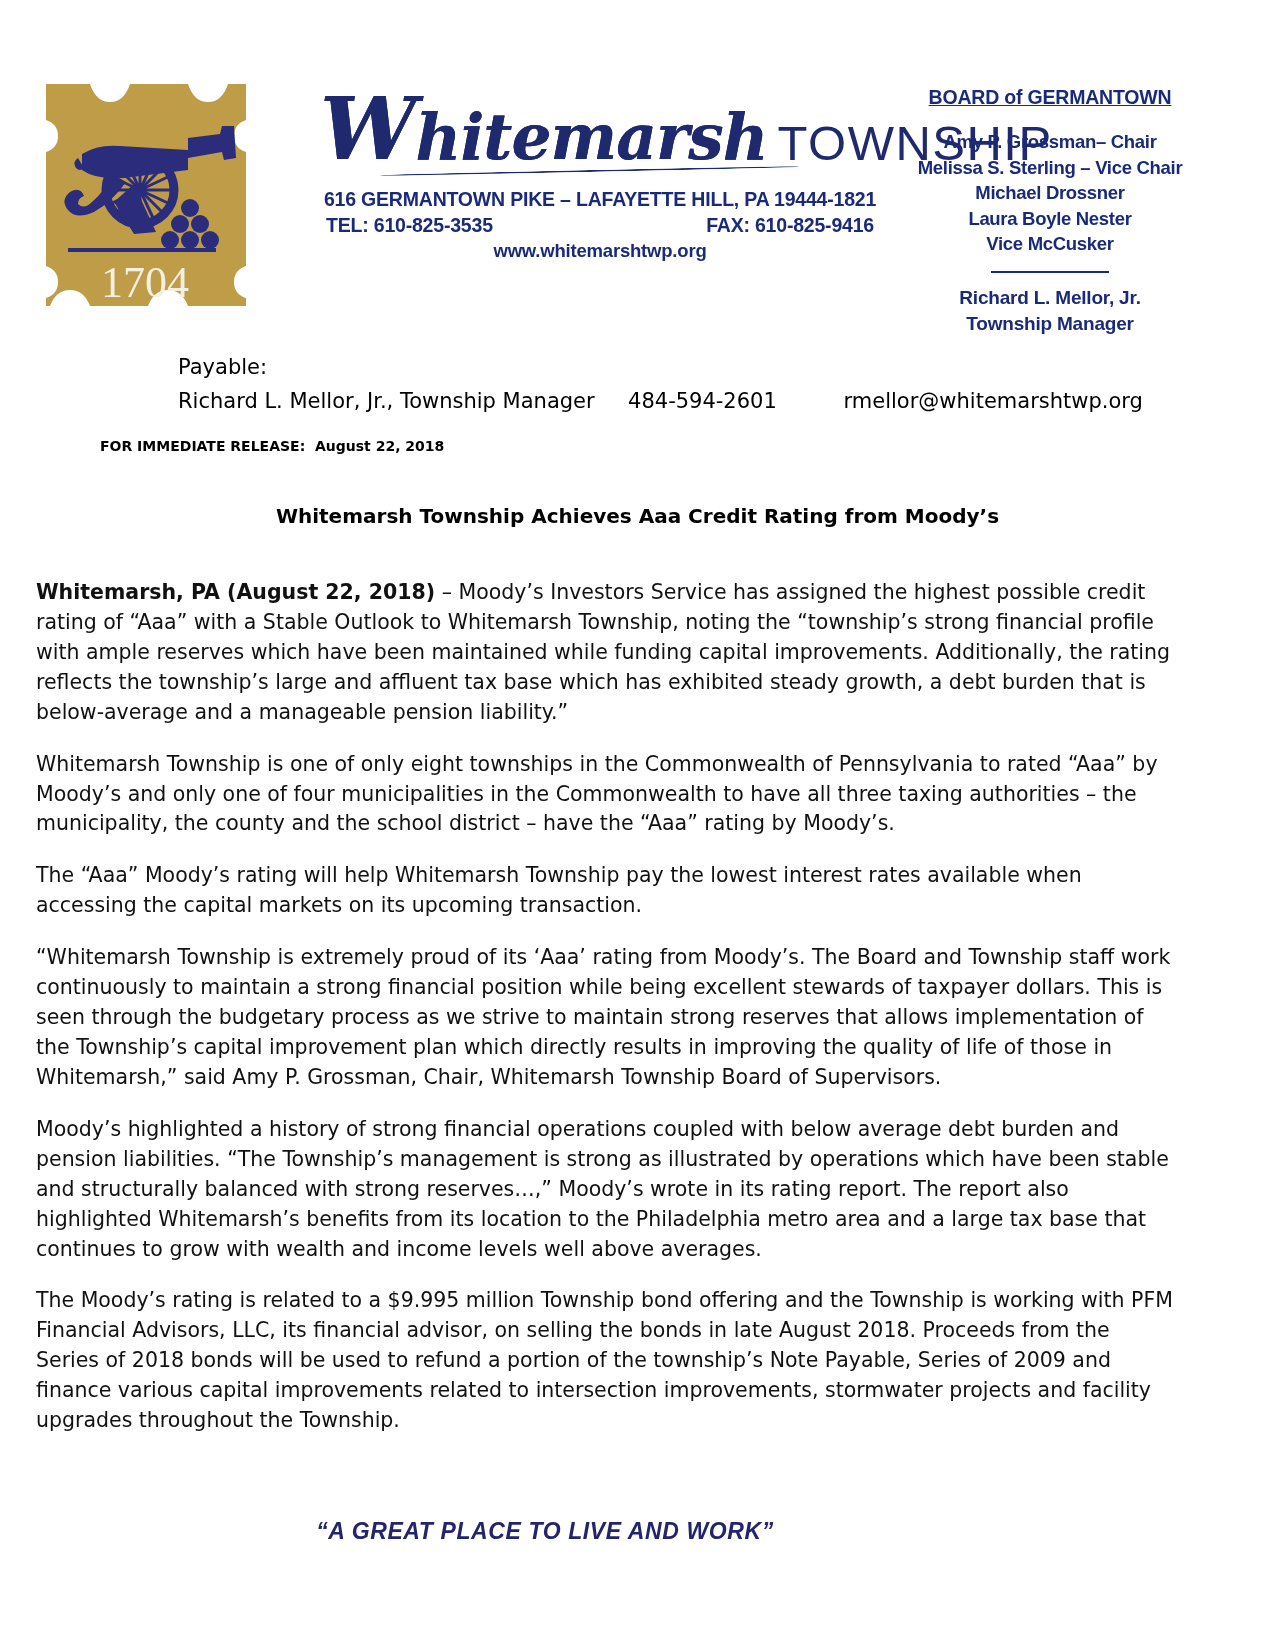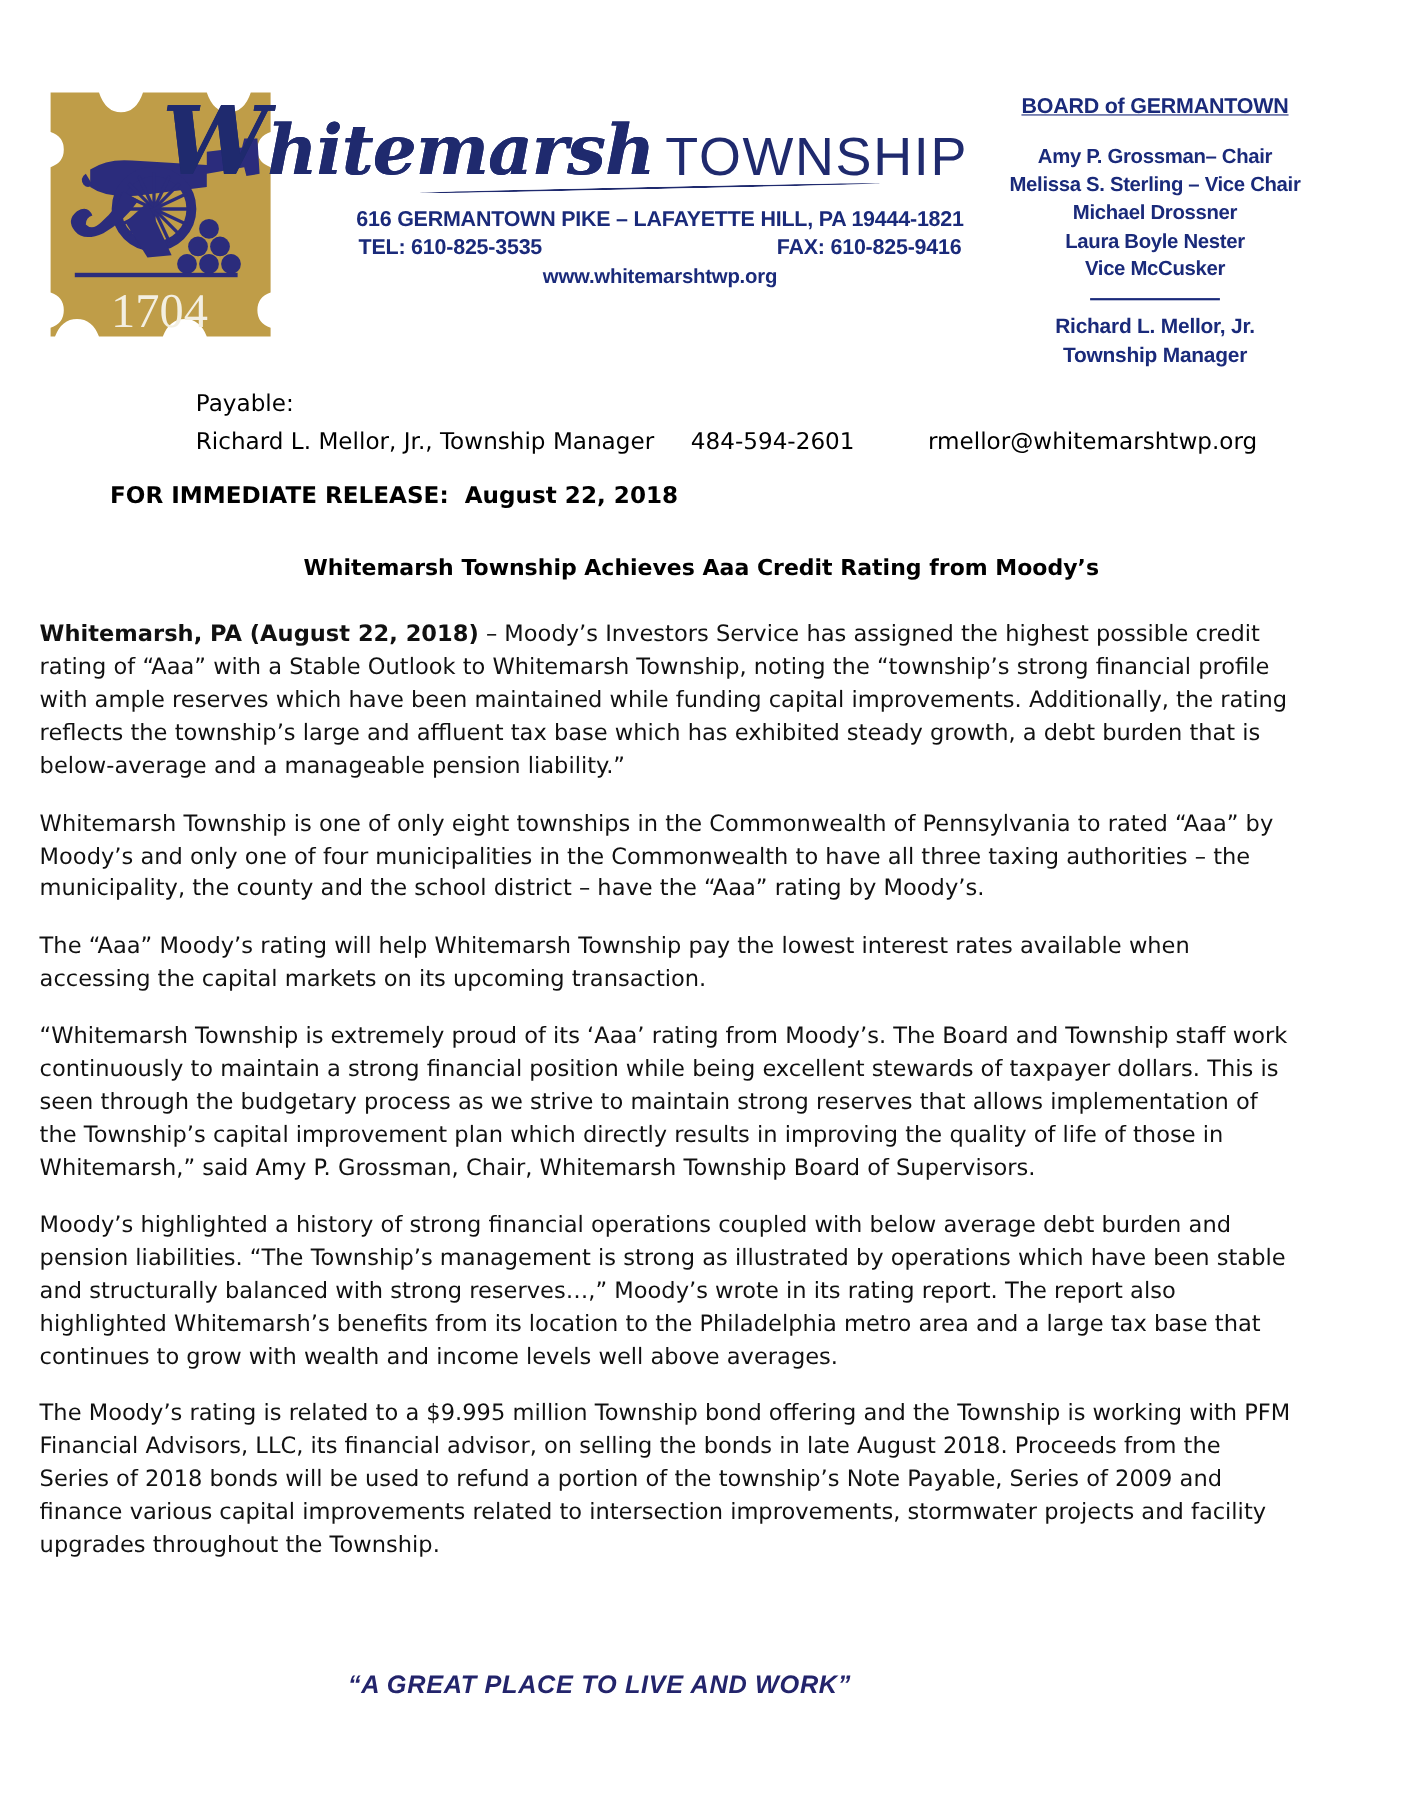--- a/index.html
+++ b/index.html
@@ -41,21 +41,21 @@
   .masthead {
     position: absolute;
     left: 320px;
     top: 66px;
     width: 560px;
     text-align: center;
   }
   .wordmark-row {
     display: flex;
     align-items: flex-end;
-    justify-content: flex-end;
+    justify-content: flex-start;
     gap: 10px;
     height: 110px;
   }
   .script-name {
     font-family: "DejaVu Serif", serif;
     font-style: italic;
     font-weight: bold;
     font-size: 63px;
     color: #1f2a6e;
     letter-spacing: -1px;
@@ -154,21 +154,21 @@
     display: block;
     white-space: pre;
   }
 
   .release-line {
     position: absolute;
     left: 100px;
     top: 438px;
     font-family: "DejaVu Sans", sans-serif;
     font-weight: bold;
-    font-size: 21px;
+    font-size: 14px;
     white-space: pre;
   }
 
   .headline {
     position: absolute;
     left: 0;
     top: 504px;
     width: 1275px;
     text-align: center;
     font-family: "DejaVu Sans", sans-serif;
@@ -180,21 +180,21 @@
     position: absolute;
     left: 36px;
     top: 562px;
     width: 1140px;
     font-family: "DejaVu Sans", sans-serif;
     font-size: 20.5px;
     line-height: 1.46;
     color: #111;
   }
   .article p {
-    margin: 0 0 22px 0;
+    margin: 16px 0 22px 0;
     text-align: left;
   }
   .article p b { font-weight: bold; }
 
   .footer-tagline {
     position: absolute;
     left: 0;
     top: 1518px;
     width: 1090px;
     text-align: center;

